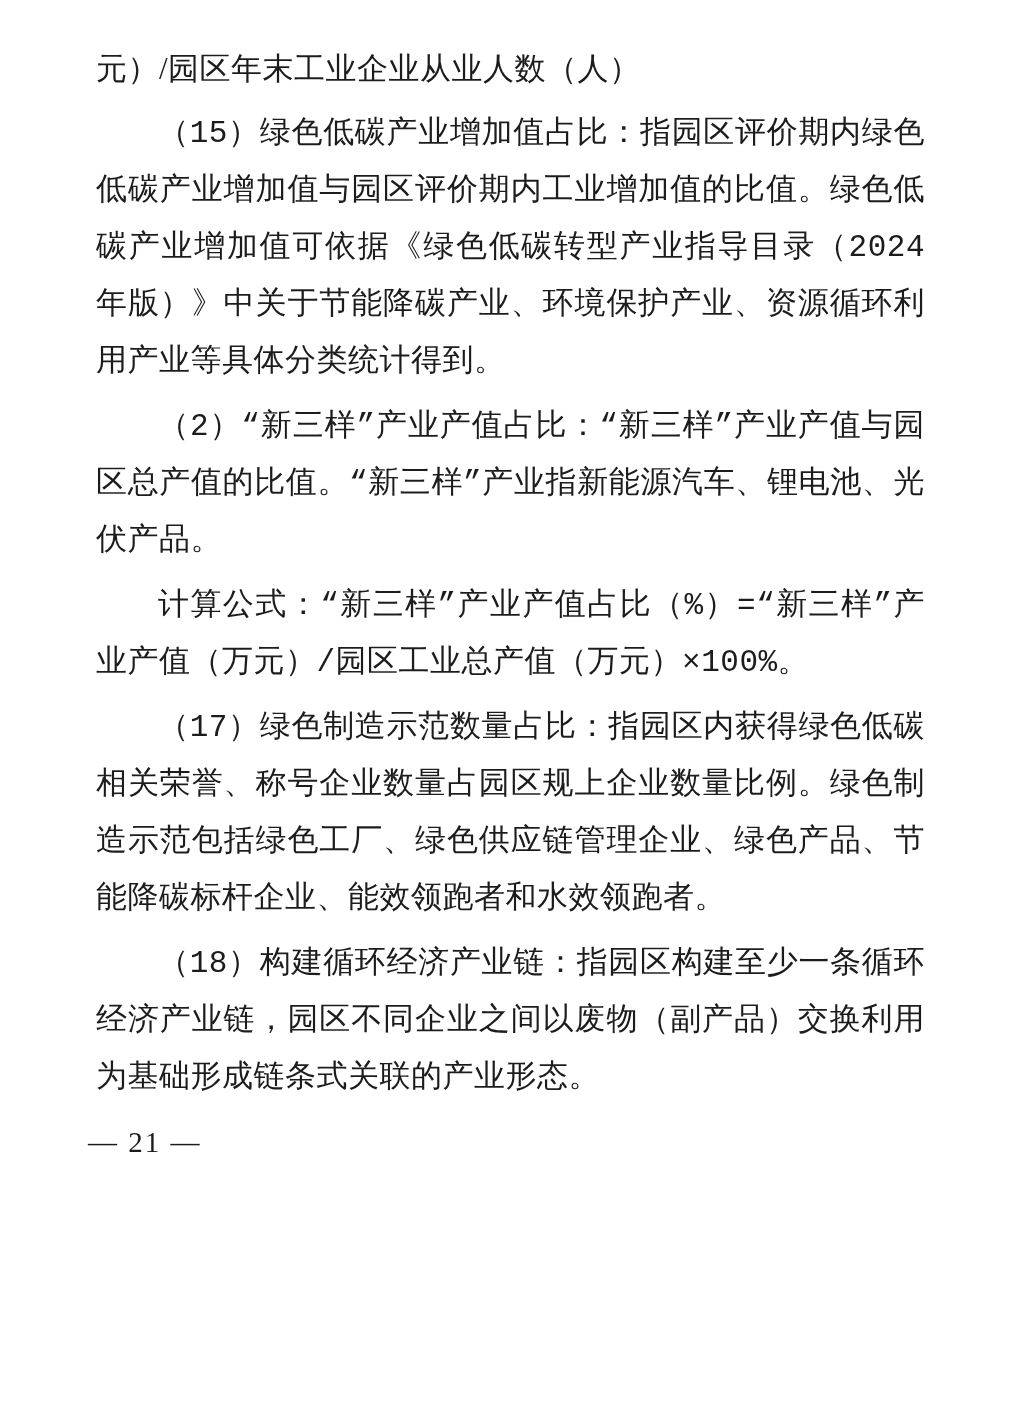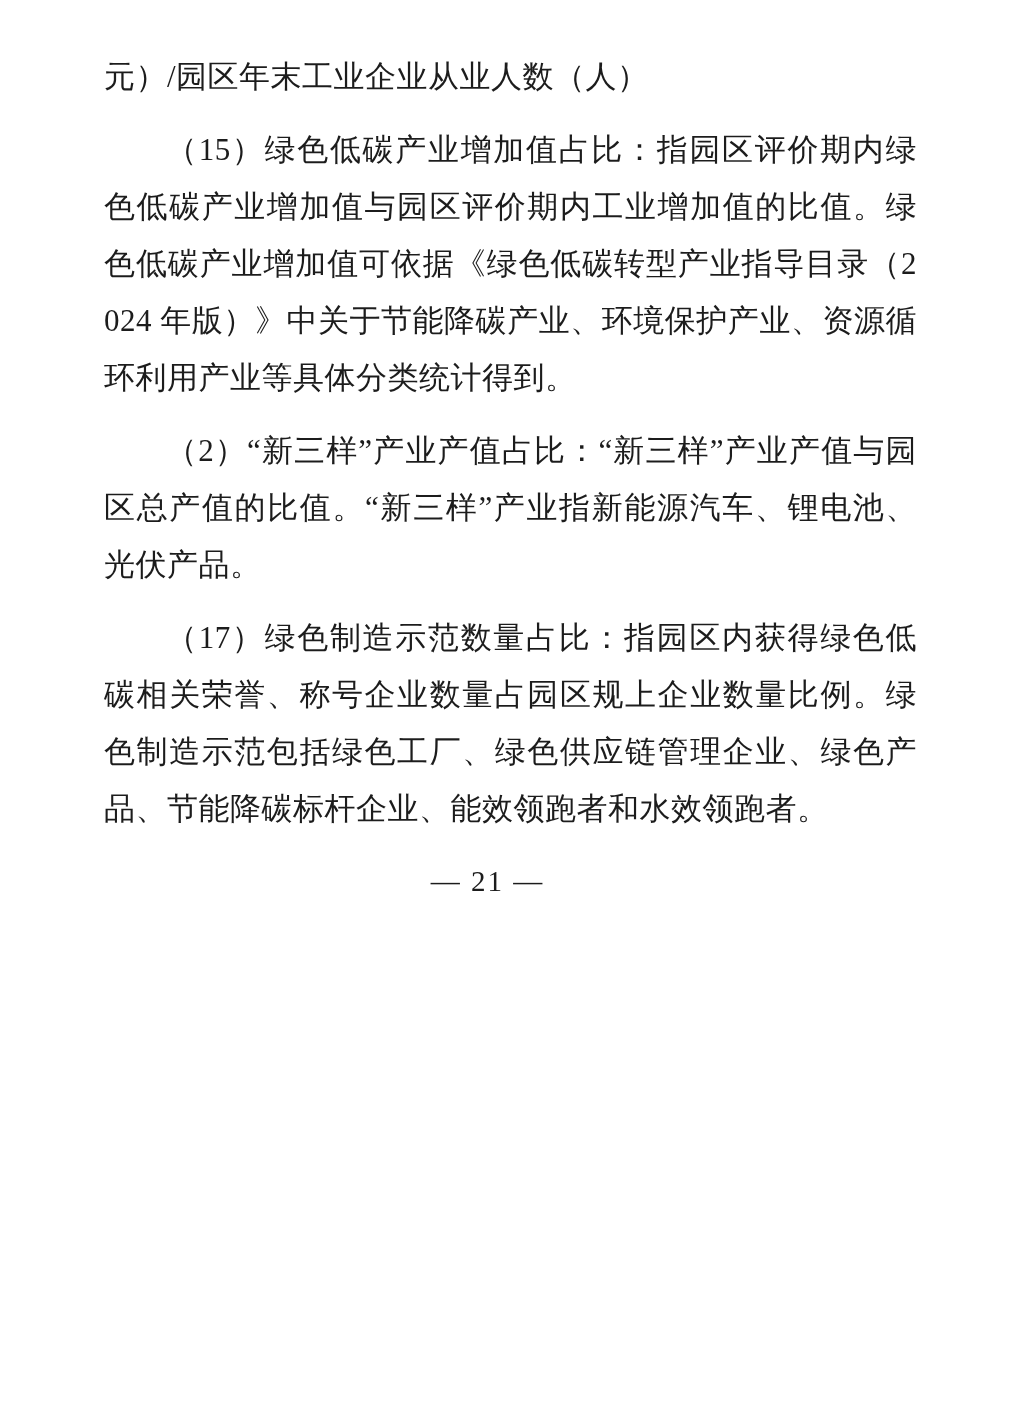--- a/index.html
+++ b/index.html
@@ -15,44 +15,47 @@
     color: #1c1c1c;
     overflow: hidden;
   }
   .page {
     position: absolute;
     left: 88px;
     top: 32px;
     width: 845px;
   }
   .doc-text p {
-    margin: 16px;
+    margin: 8px;
     font-size: 31px;
     line-height: 57px;
     text-align: justify;
     text-align-last: left;
     letter-spacing: 0.5px;
     word-break: break-all;
   }
   .doc-text p.indent {
     text-indent: 2em;
+    font-family: Liberation Mono, monospace;
   }
   .page-footer {
     margin-top: 0;
     padding-right: 46px;
-    text-align: center;
+    text-align: left;
     font-size: 29px;
     line-height: 57px;
     letter-spacing: 2px;
   }
 </style>
 </head>
 <body>
 
 <div class="page">
   <div class="doc-text">
     <p>元）/园区年末工业企业从业人数（人）</p>
     <p class="indent">（15）绿色低碳产业增加值占比：指园区评价期内绿色低碳产业增加值与园区评价期内工业增加值的比值。绿色低碳产业增加值可依据《绿色低碳转型产业指导目录（2024 年版）》中关于节能降碳产业、环境保护产业、资源循环利用产业等具体分类统计得到。</p>
     <p class="indent">（2）“新三样”产业产值占比：“新三样”产业产值与园区总产值的比值。“新三样”产业指新能源汽车、锂电池、光伏产品。</p>
+    <p class="indent">计算公式：“新三样”产业产值占比（%）=“新三样”产业产值（万元）/园区工业总产值（万元）×100%。</p>
     <p class="indent">（17）绿色制造示范数量占比：指园区内获得绿色低碳相关荣誉、称号企业数量占园区规上企业数量比例。绿色制造示范包括绿色工厂、绿色供应链管理企业、绿色产品、节能降碳标杆企业、能效领跑者和水效领跑者。</p>
+    <p class="indent">（18）构建循环经济产业链：指园区构建至少一条循环经济产业链，园区不同企业之间以废物（副产品）交换利用为基础形成链条式关联的产业形态。</p>
   </div>
   <div class="page-footer">— 21 —</div>
 </div>
 
 </body></html>

